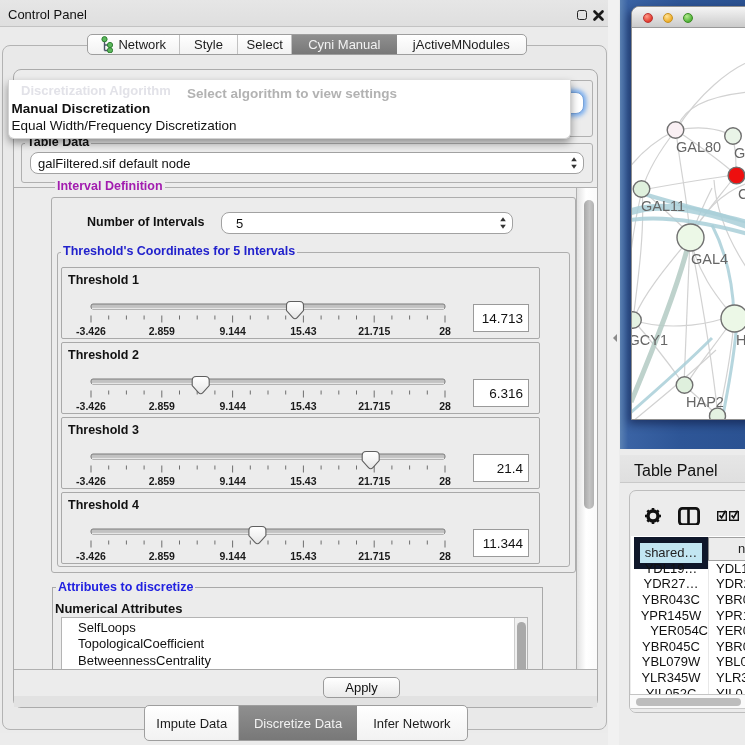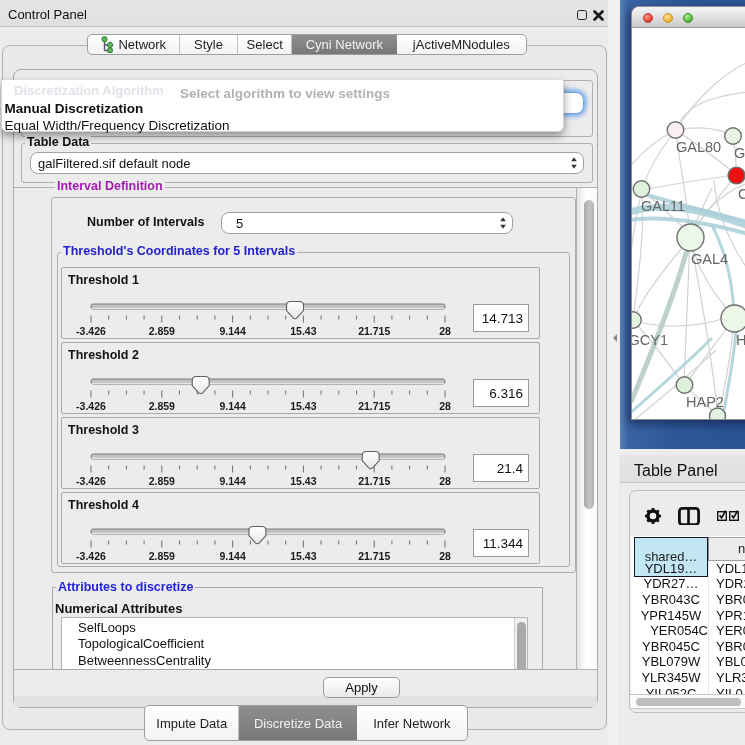--- a/index.html
+++ b/index.html
@@ -36,37 +36,37 @@
     <svg width="13" height="17" viewBox="0 0 13 17" style="margin-right:5px;">
       <path d="M4.5,5 L4.5,14.5 M4.5,9 L9.5,9 M4.5,14.5 L9.5,14.5" stroke="#4a5568" stroke-width="1.4" fill="none"></path>
       <circle cx="4.5" cy="3.2" r="2.6" fill="#5cb85c" stroke="#2e7d32" stroke-width="1"></circle>
       <circle cx="10" cy="9" r="2.6" fill="#5cb85c" stroke="#2e7d32" stroke-width="1"></circle>
       <circle cx="10" cy="14.3" r="2.6" fill="#5cb85c" stroke="#2e7d32" stroke-width="1"></circle>
     </svg>
     Network
   </div>
   <div class="seg" style="width:59px;">Style</div>
   <div class="seg" style="width:54px;">Select</div>
-  <div class="seg sel" style="width:106px;">Cyni Network</div>
+  <div class="seg sel" style="width:106px;">Cyni Manual</div>
   <div class="seg presel" style="width:130px;">jActiveMNodules</div>
 </div>
 
 <div class="abs" style="left:21px;top:80px;width:572px;height:57px;border:1px solid #b0b0b0;border-radius:3px;"></div>
 <div class="combo" style="left:30px;top:92px;width:554px;height:22px;border:1px solid #78a3da;box-shadow:0 0 4.5px 2.5px rgba(92,158,239,0.8);"></div>
 
 <div class="abs" style="left:21px;top:143px;width:572px;height:40px;border:1px solid #b0b0b0;border-radius:3px;"></div>
 <div class="grouplab" style="left:25px;top:136px;color:#111;">Table Data</div>
 <div class="combo" style="left:30px;top:152px;width:554px;height:22px;padding-left:7px;">galFiltered.sif default node
   <svg class="arr" viewBox="0 0 6 12">
       <path d="M3,0.2 L5.8,4.2 L0.2,4.2 Z" fill="#333"></path>
       <path d="M3,11.8 L5.8,7.8 L0.2,7.8 Z" fill="#333"></path>
     </svg>
 </div>
 
-<div class="abs" style="left:1px;top:80px;width:563px;height:52px;background:#fff;border:1px solid #d2d2d2;border-top:none;border-radius:0 0 6px 6px;box-shadow:0 4px 9px rgba(0,0,0,0.4);z-index:30;">
+<div class="abs" style="left:8px;top:80px;width:563px;height:59px;background:#fff;border:1px solid #d2d2d2;border-top:none;border-radius:0 0 6px 6px;box-shadow:0 4px 9px rgba(0,0,0,0.4);z-index:30;">
   <div class="abs" style="left:12px;top:3px;font-size:13px;font-weight:bold;color:#e2e2e8;">Discretization Algorithm</div>
   <div class="abs" style="left:178px;top:6px;font-size:13.5px;font-weight:bold;color:#b2b2b2;">Select algorithm to view settings</div>
   <div class="abs" style="left:2.5px;top:21px;font-size:13.5px;font-weight:bold;color:#111;">Manual Discretization</div>
   <div class="abs" style="left:2.5px;top:37.5px;font-size:13.5px;color:#111;">Equal Width/Frequency Discretization</div>
 </div>
 
 <div class="abs" style="left:14px;top:187px;width:584px;height:1px;background:#b0b0b0;"></div>
 <div class="abs" style="left:576px;top:187px;width:1px;height:482px;background:#b0b0b0;"></div>
 <div class="abs" style="left:577px;top:188px;width:20px;height:481px;background:linear-gradient(90deg,#e2e2e2,#ffffff 45%,#fafafa);"></div>
 <div class="abs" style="left:583.5px;top:200px;width:10px;height:309px;background:linear-gradient(90deg,#a8a8a8,#c4c4c4 55%,#b2b2b2);border-radius:6.5px;"></div>
@@ -374,21 +374,21 @@
   </svg>
   <svg class="abs" style="left:87px;top:18px;" width="24" height="12" viewBox="0 0 24 12">
     <g fill="none" stroke="#111" stroke-width="1.4">
         <rect x="0.7" y="2.7" width="8.6" height="8.6"></rect>
         <path d="M2.6,6.4 l2,2.4 l4,-7.2" stroke-width="1.7"></path>
     <rect x="12.7" y="2.7" width="8.6" height="8.6"></rect>
         <path d="M14.6,6.4 l2,2.4 l4,-7.2" stroke-width="1.7"></path>
       </g>
   </svg>
 
-  <div class="abs" style="left:4px;top:45.5px;width:74px;height:40px;background:#c2e6f2;border:1px solid #0f172a;display:flex;align-items:center;justify-content:center;font-size:13px;color:#222;">shared…</div>
+  <div class="abs" style="left:4px;top:45.5px;width:74px;height:32px;background:#c2e6f2;border:6px solid #0f172a;display:flex;align-items:center;justify-content:center;font-size:13px;color:#222;">shared…</div>
   <div class="abs" style="left:78px;top:45.5px;width:56px;height:24px;background:#ececec;border:1px solid #a0a0a0;border-left:1px solid #8a8a8a;display:flex;align-items:center;padding-left:29px;font-size:13px;color:#222;">n</div>
 
   <div class="abs" id="tablerows" style="left:4px;top:69.5px;width:130px;height:133.5px;overflow:hidden;font-size:13px;color:#111;">
       <div style="height:15.6px;display:flex;align-items:center;">
         <div style="width:74px;text-align:center;">YDL19…</div>
         <div style="padding-left:7px;border-left:1px solid #e8e8e8;height:100%;display:flex;align-items:center;">YDL1</div>
       </div>
       <div style="height:15.6px;display:flex;align-items:center;">
         <div style="width:74px;text-align:center;">YDR27…</div>
         <div style="padding-left:7px;border-left:1px solid #e8e8e8;height:100%;display:flex;align-items:center;">YDR2</div>

